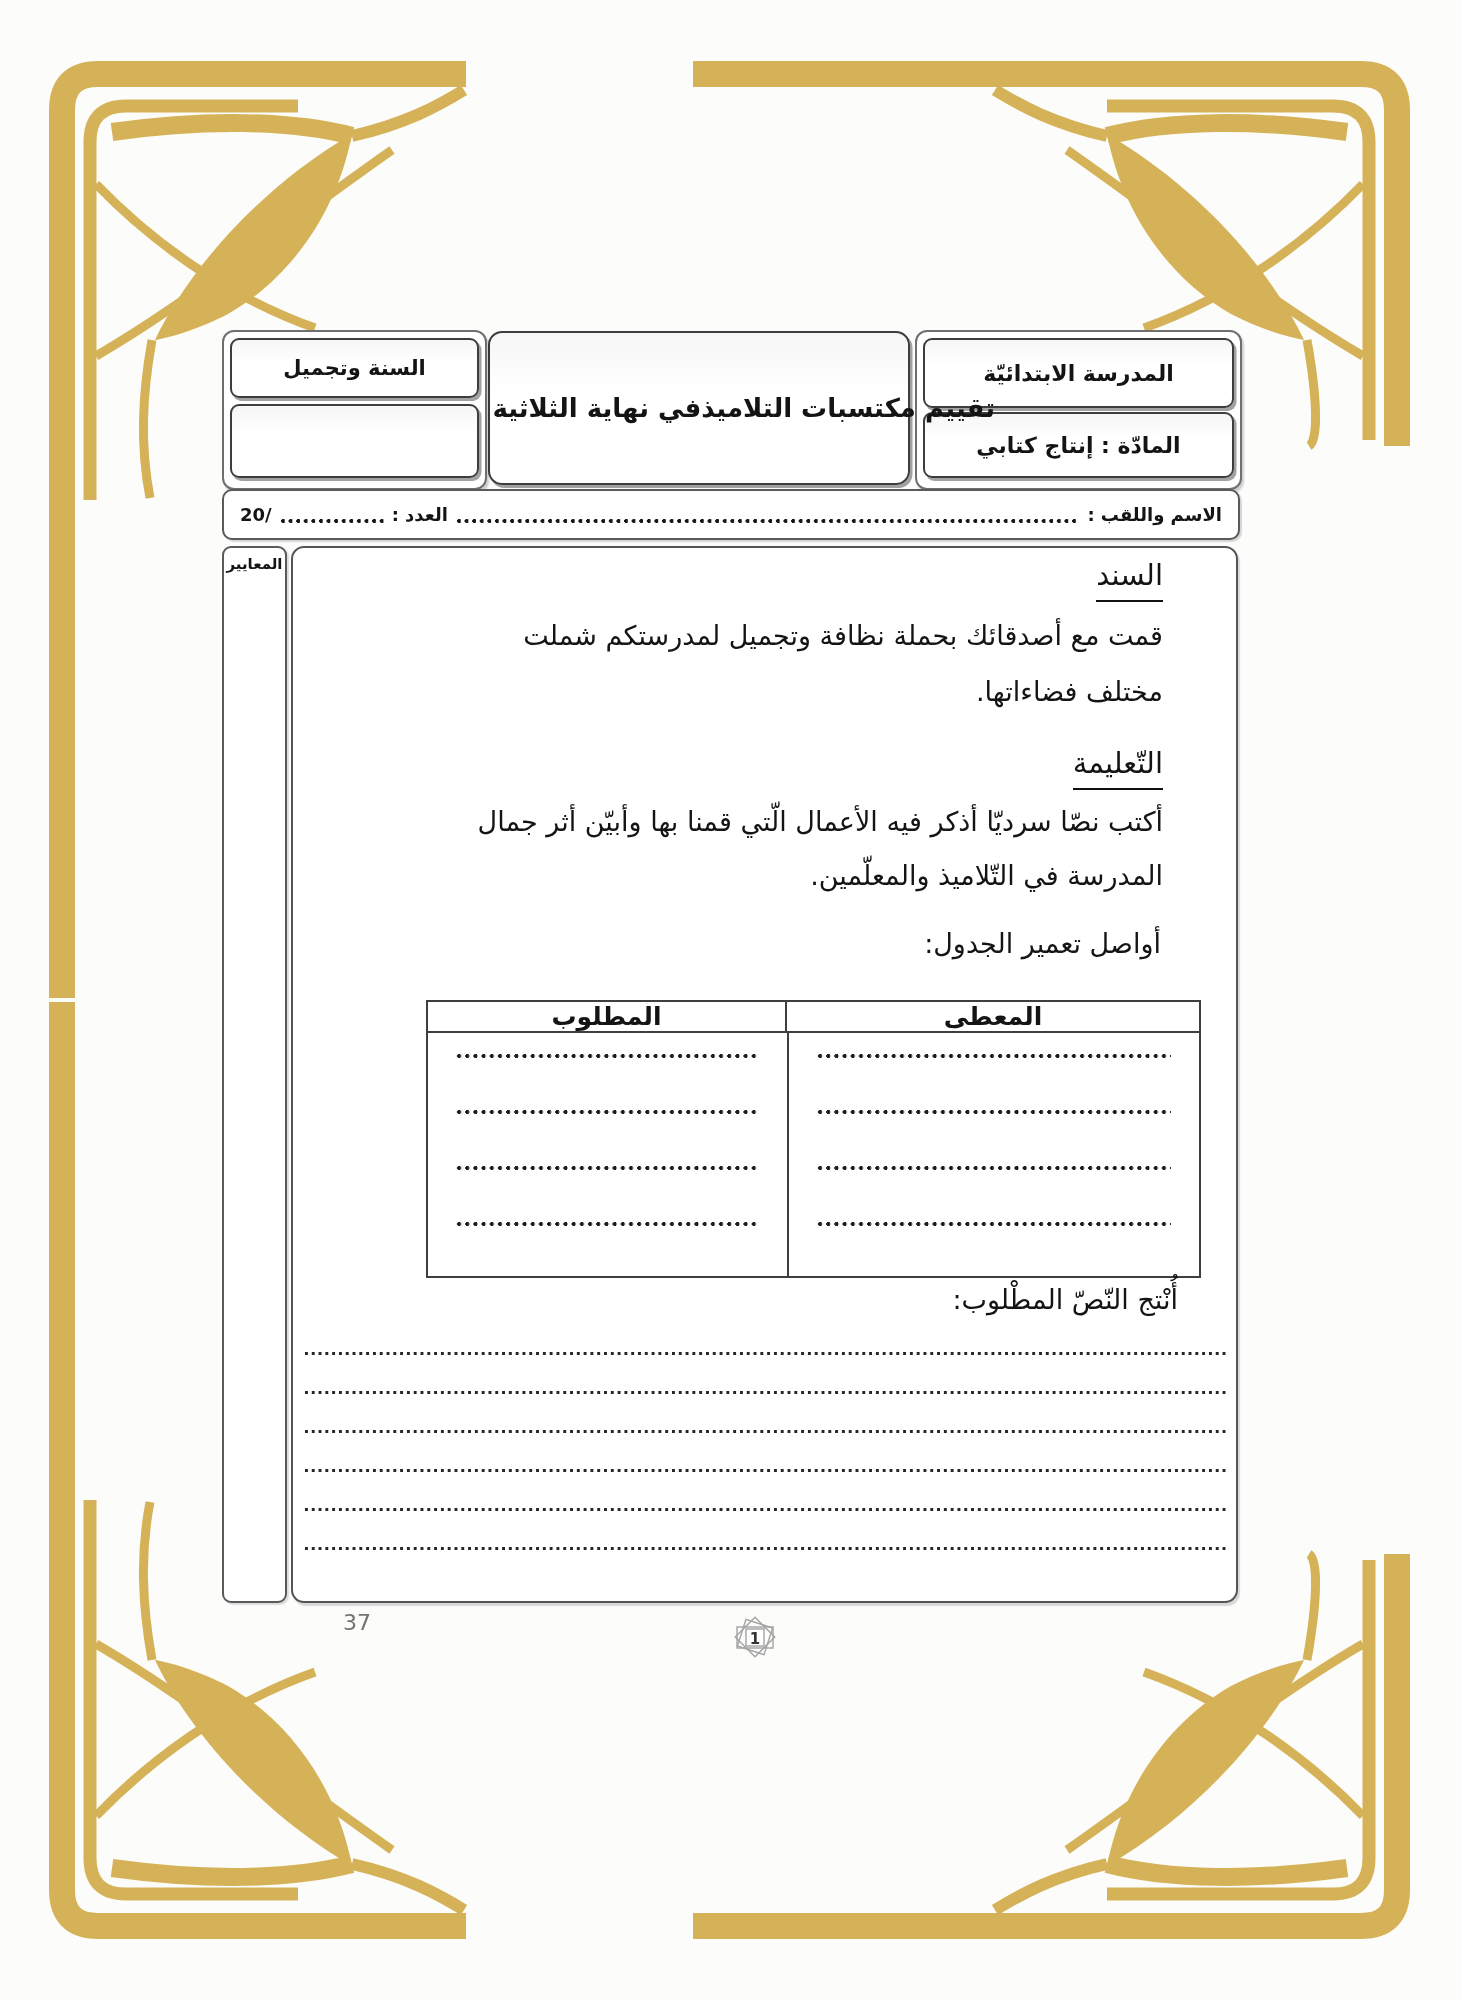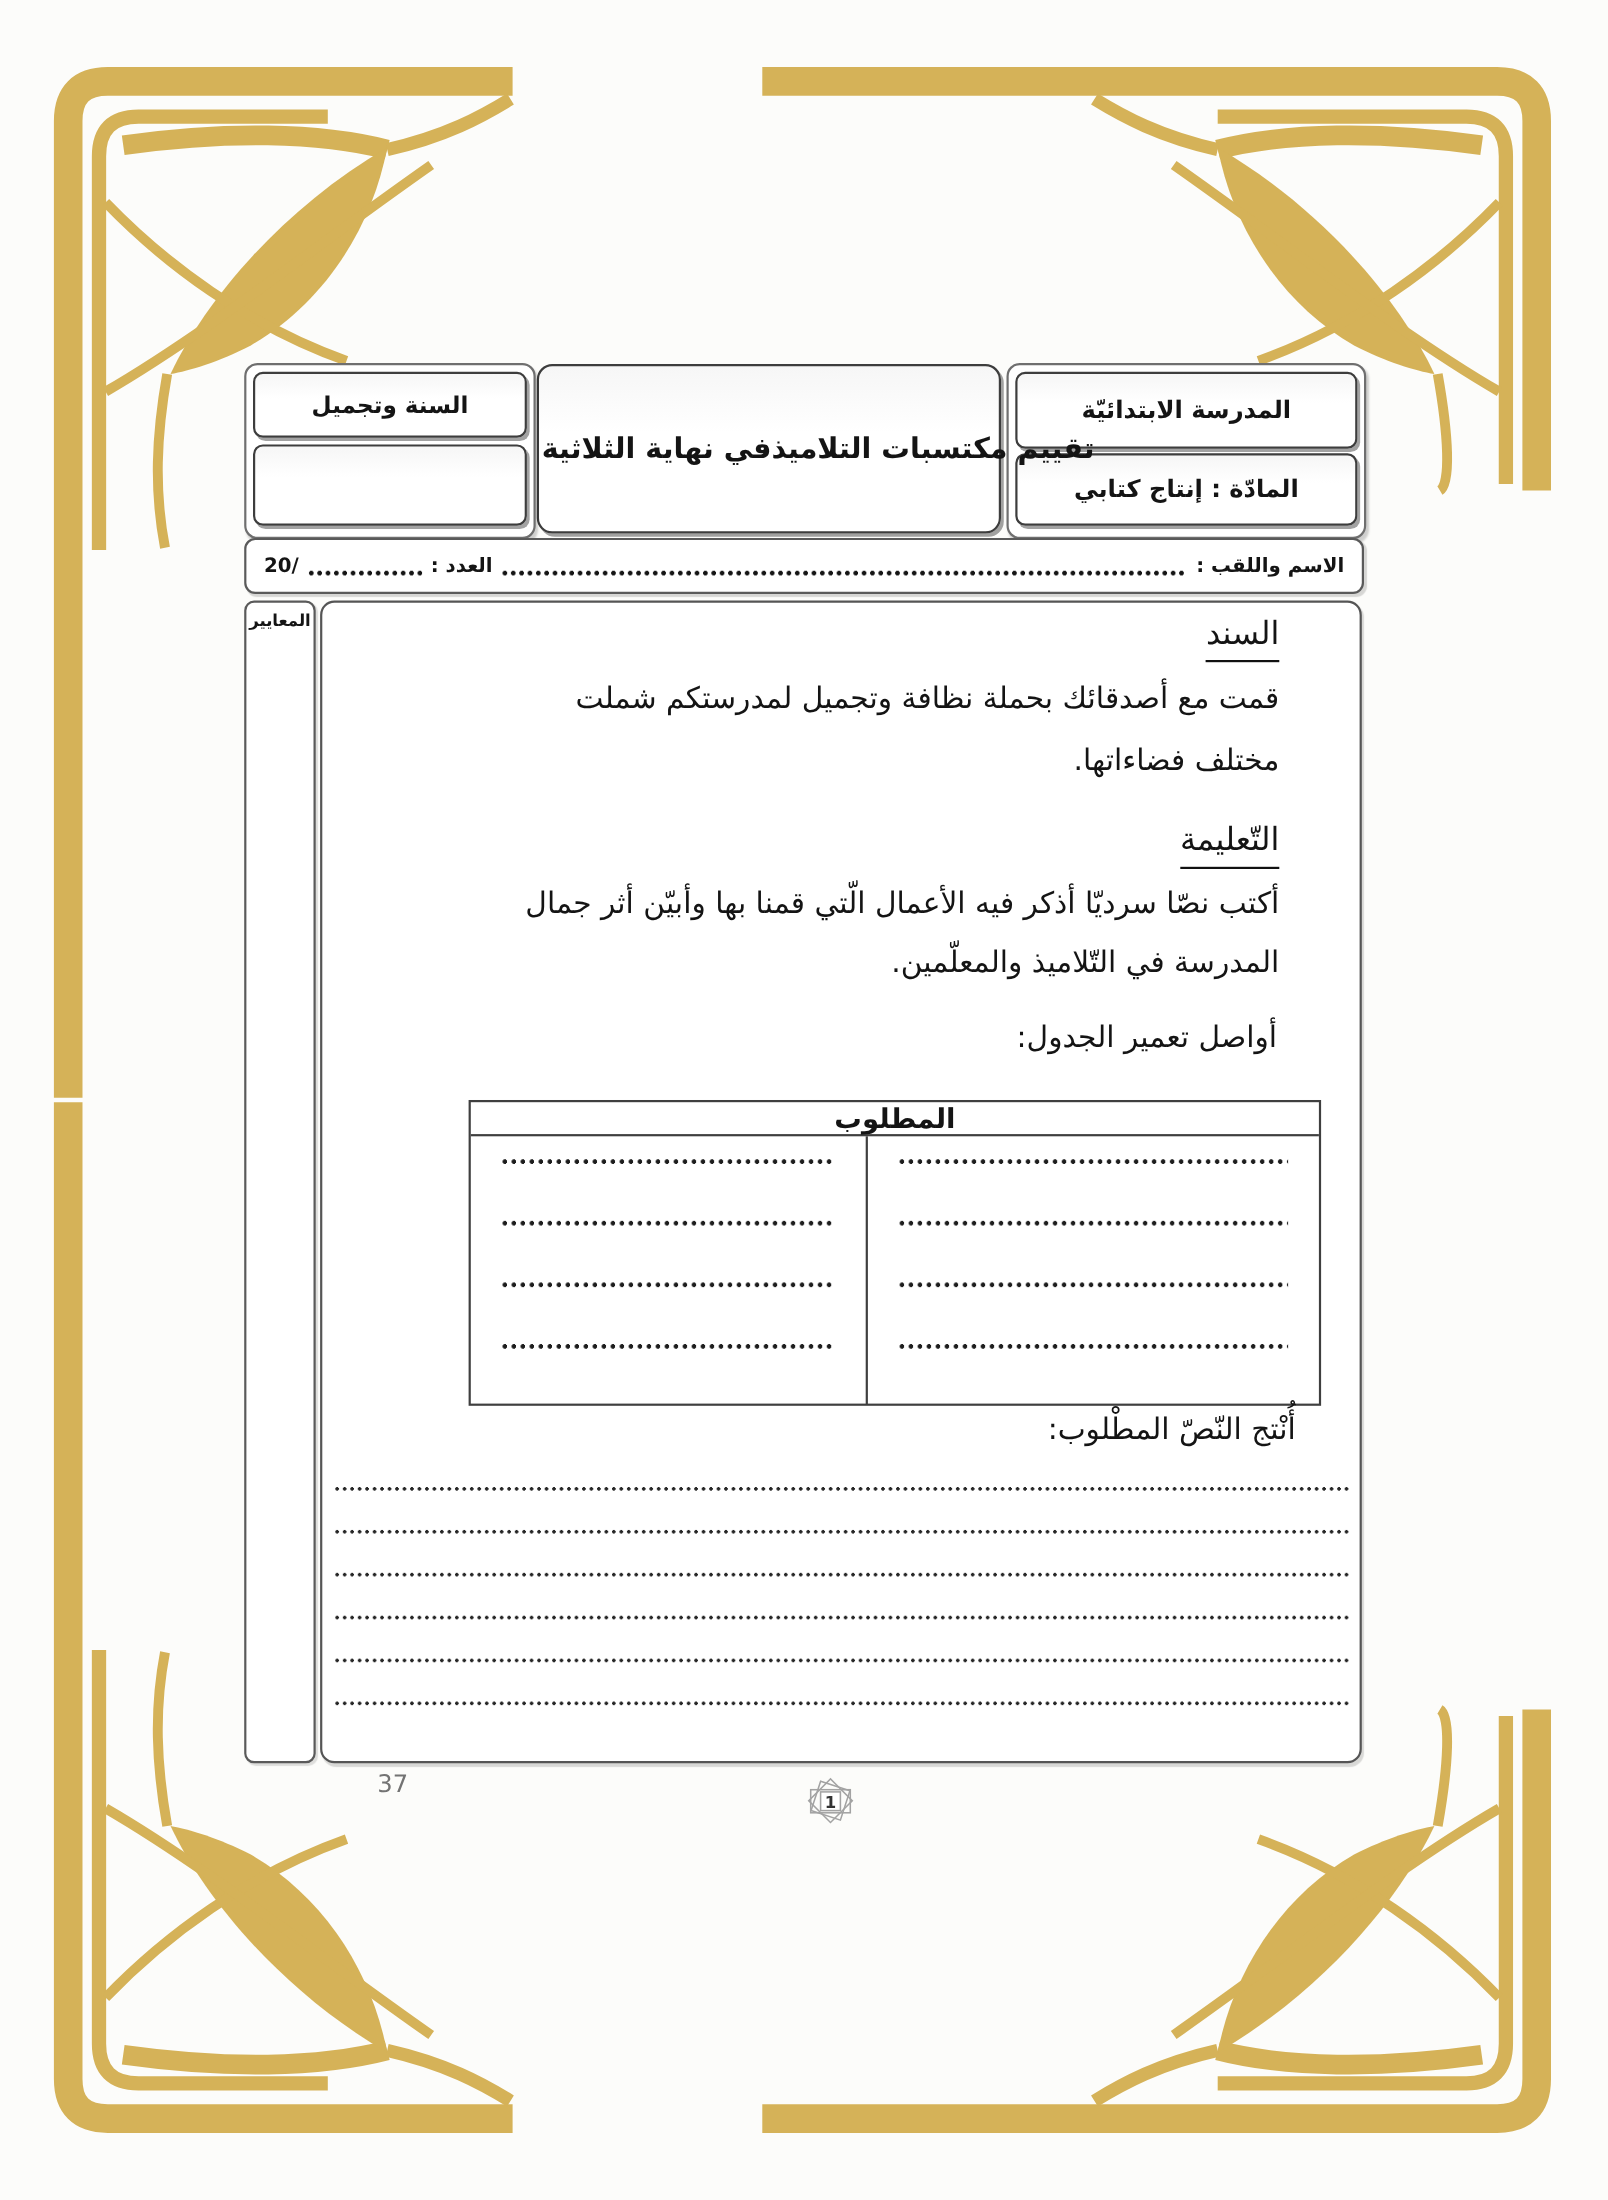--- a/index.html
+++ b/index.html
@@ -191,20 +191,23 @@
     <div class="t" style="top:126px;right:73px">مختلف فضاءاتها.</div>
 
     <div class="t hd" style="top:196px;right:73px">التّعليمة</div>
     <div class="t" style="top:256px;right:73px">أكتب نصّا سرديّا أذكر فيه الأعمال الّتي قمنا بها وأبيّن أثر جمال</div>
     <div class="t" style="top:310px;right:73px">المدرسة في التّلاميذ والمعلّمين.</div>
 
     <div class="t" style="top:378px;right:75px">أواصل تعمير الجدول:</div>
 
     <div class="atable" style="top:452px;right:35px;width:775px;height:278px;box-sizing:border-box">
       <div class="thead">
+        <div class="thc cGiven">
+          <span>المعطى</span>
+        </div>
         <div class="thc cReq">
           <span>المطلوب</span>
         </div>
       </div>
       <div class="tbody">
         <div class="cGiven cell-lines">
             <div class="dotrow"></div>
             <div class="dotrow"></div>
             <div class="dotrow"></div>
             <div class="dotrow"></div>

